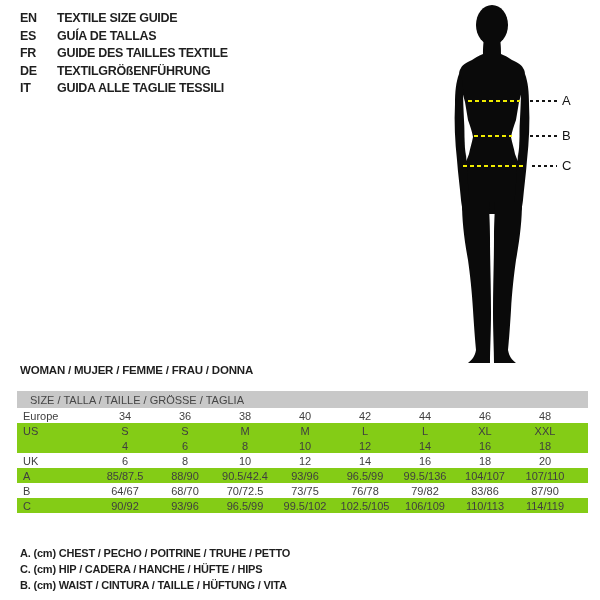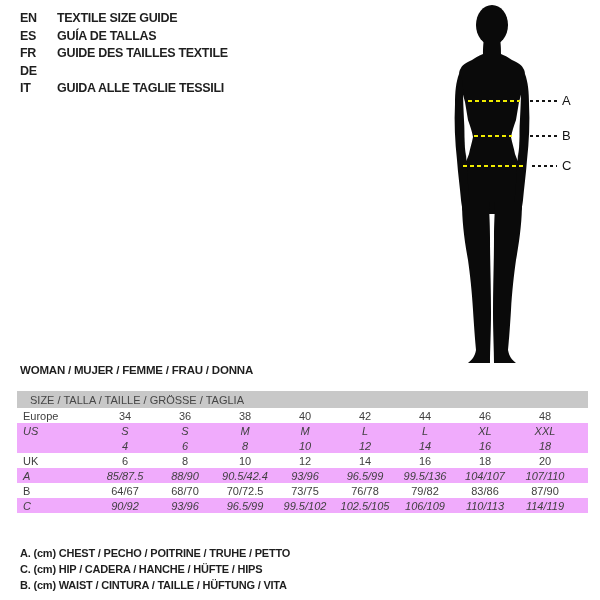--- a/index.html
+++ b/index.html
@@ -28,21 +28,21 @@
   
   .section-title { position:absolute; left:20px; top:364px;
     font-size:11.5px; font-weight:700; letter-spacing:-0.2px; }
 
   
   .size-table { position:absolute; left:17px; top:391px; width:571px;
     font-size:11px; color:#3f3f3f; }
   .thead { height:17px; background:#c8c8c8; color:#464646;
     display:flex; align-items:center; padding-left:13px; box-sizing:border-box; }
   .trow { display:flex; height:15px; align-items:center; }
-  .trow.stripe { background:#f0abfc;font-style:italic; }
+  .trow.stripe { background:#84cc16; }
   .tlabel { width:78px; padding-left:6px; box-sizing:border-box; }
   .tcell { width:60px; text-align:center; }
 
   
   .legend { position:absolute; left:20px; top:545px; }
   .legend-row { height:16px; line-height:16px; font-size:11px;
     font-weight:700; letter-spacing:-0.2px; }
 </style>
 </head>
 <body>
@@ -55,20 +55,21 @@
   <div class="lang-row">
     <span class="lang-code">ES</span>
     <span class="lang-label">GUÍA DE TALLAS</span>
   </div>
   <div class="lang-row">
     <span class="lang-code">FR</span>
     <span class="lang-label">GUIDE DES TAILLES TEXTILE</span>
   </div>
   <div class="lang-row">
     <span class="lang-code">DE</span>
+    <span class="lang-label">TEXTILGRÖßENFÜHRUNG</span>
   </div>
   <div class="lang-row">
     <span class="lang-code">IT</span>
     <span class="lang-label">GUIDA ALLE TAGLIE TESSILI</span>
   </div>
 </div>
 
 <svg class="figure-svg" width="160" height="368" viewBox="0 0 160 368" aria-hidden="true">
   <g fill="#0a0a0a">
     <ellipse cx="64" cy="23" rx="16" ry="20"></ellipse>

